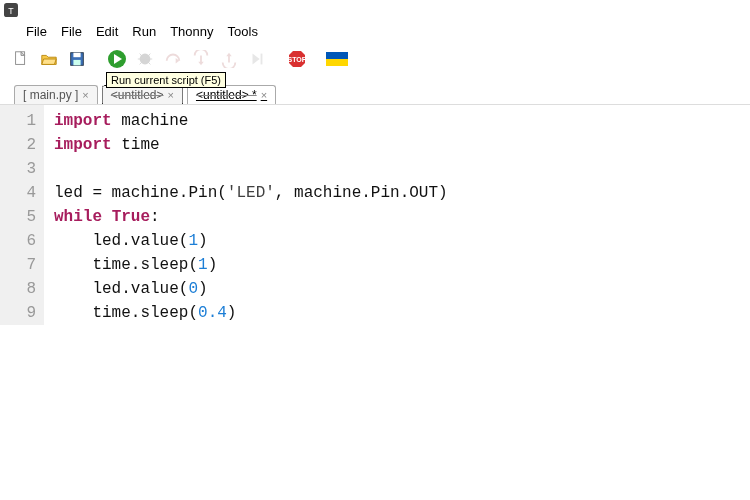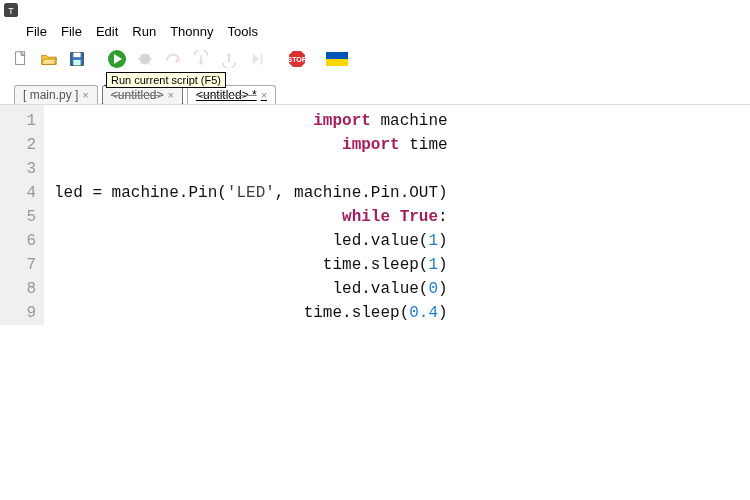--- a/index.html
+++ b/index.html
@@ -19,21 +19,21 @@
   .tab.focused { border: 1px dotted #000; border-bottom: none; margin-top: 32px; }
   .tab .close-x { font-size: 11px; color: #888; }
   .tab .strike { text-decoration: line-through; text-decoration-color: #888; }
   .editor { display: flex; font-family: Consolas, "Courier New", monospace; font-size: 16px; line-height: 24px; border-top: 1px solid #ddd; }
   .gutter { background: #f0f0f0; color: #999; text-align: right; padding: 4px 8px 0 0; width: 44px; user-select: none; }
   .gutter .ln { height: 24px; }
   .code { padding: 4px 0 0 10px; white-space: pre; color: #111; }
   .kw { color: #a71d5d; font-weight: bold; }
   .str { color: #404040; }
   .num { color: #1c7ed6; }
-  .code-line { height: 24px; text-align: right; }
+  .code-line { height: 24px; }
   
   .flag { width: 22px; height: 14px; display: flex; flex-direction: column; }
   .flag .top { flex:1; background:#0057b7; }
   .flag .bot { flex:1; background:#ffd700; }
 </style>
 </head>
 <body>
 
 <div class="title-bar">
   <svg class="logo" viewBox="0 0 16 16">

